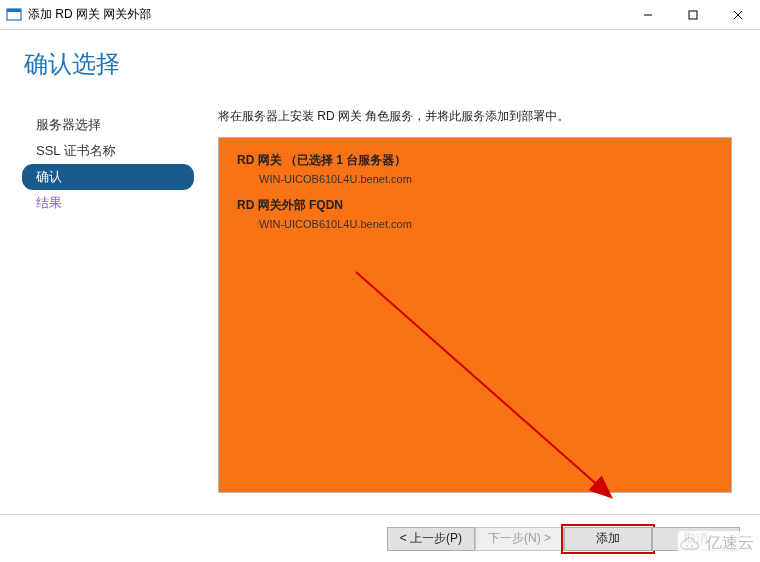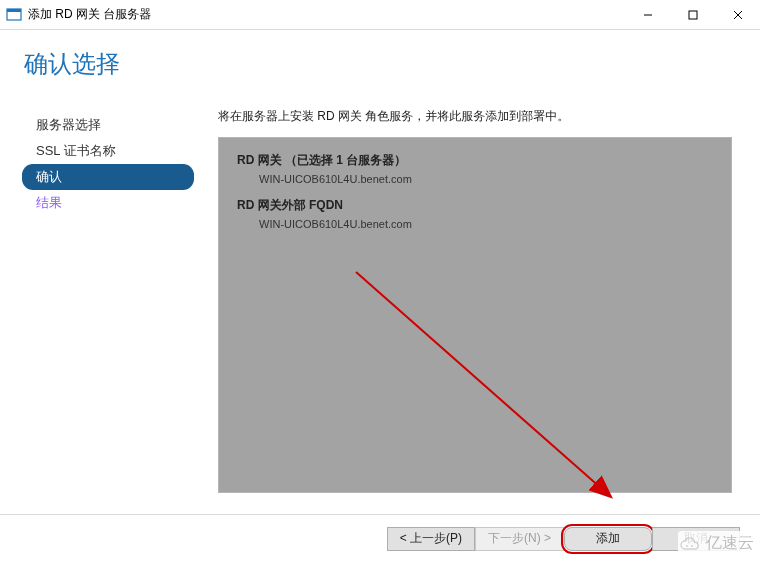--- a/index.html
+++ b/index.html
@@ -85,21 +85,21 @@
   }
   .intro {
     font-size: 12px;
     color: #222;
     margin-bottom: 12px;
   }
   .panel {
     border: 1px solid #b5b5b5;
     width: 514px;
     height: 356px;
-    background: #a3a3a3;
+    background: #f97316;
     padding: 10px 8px 8px 8px;
   }
   .section-title {
     font-weight: 700;
     font-size: 12px;
     margin: 4px 0 4px 10px;
   }
   .section-value {
     font-size: 11px;
     margin: 0 0 12px 32px;
@@ -133,21 +133,20 @@
   }
   .btn.disabled {
     color: #9e9e9e;
     background: #efefef;
     border-color: #c9c9c9;
     cursor: default;
   }
   .btn.highlight {
     outline: 2px solid #d00000;
     outline-offset: 1px;
-    border-radius: 8px;
   }
 
   
   .arrow-svg {
     position: absolute;
     left: 348px;
     top: 264px;
     pointer-events: none;
   }
 
@@ -170,21 +169,21 @@
 </head>
 <body>
 
 <div class="titlebar">
   <span class="app-icon">
     <svg width="16" height="16" viewBox="0 0 16 16">
       <rect x="1" y="2" width="14" height="11" fill="none" stroke="#1e74bb" stroke-width="1.2"></rect>
       <rect x="1" y="2" width="14" height="3" fill="#1e74bb"></rect>
     </svg>
   </span>
-  <span class="title-text">添加 RD 网关 台服务器</span>
+  <span class="title-text">添加 RD 网关 网关外部</span>
   <span class="spacer"></span>
   <span class="win-btn">
     <svg width="10" height="10" viewBox="0 0 10 10">
         <line x1="1" y1="5" x2="9" y2="5" stroke="#000" stroke-width="1"></line>
       </svg>
   </span>
   <span class="win-btn">
     <svg width="10" height="10" viewBox="0 0 10 10">
         <rect x="1" y="1" width="8" height="8" fill="none" stroke="#000" stroke-width="1"></rect>
       </svg>

